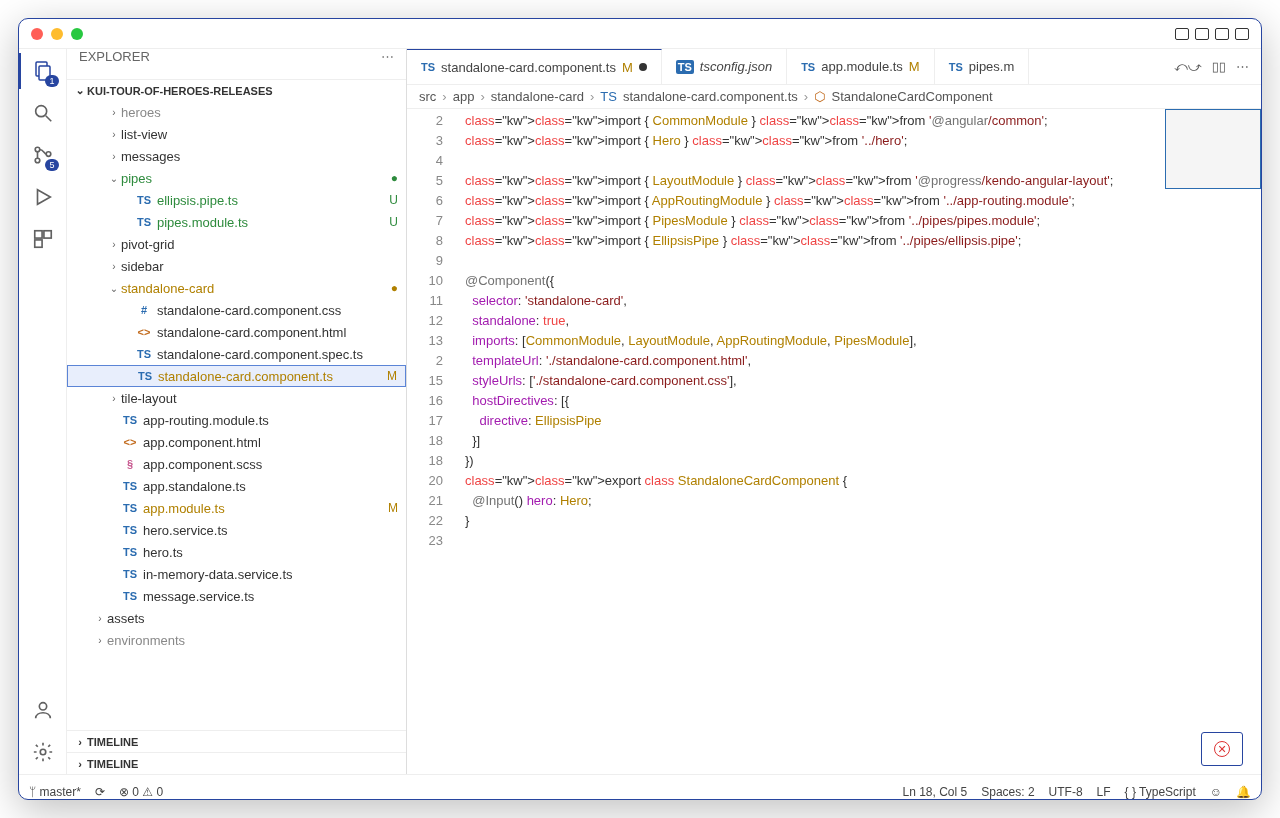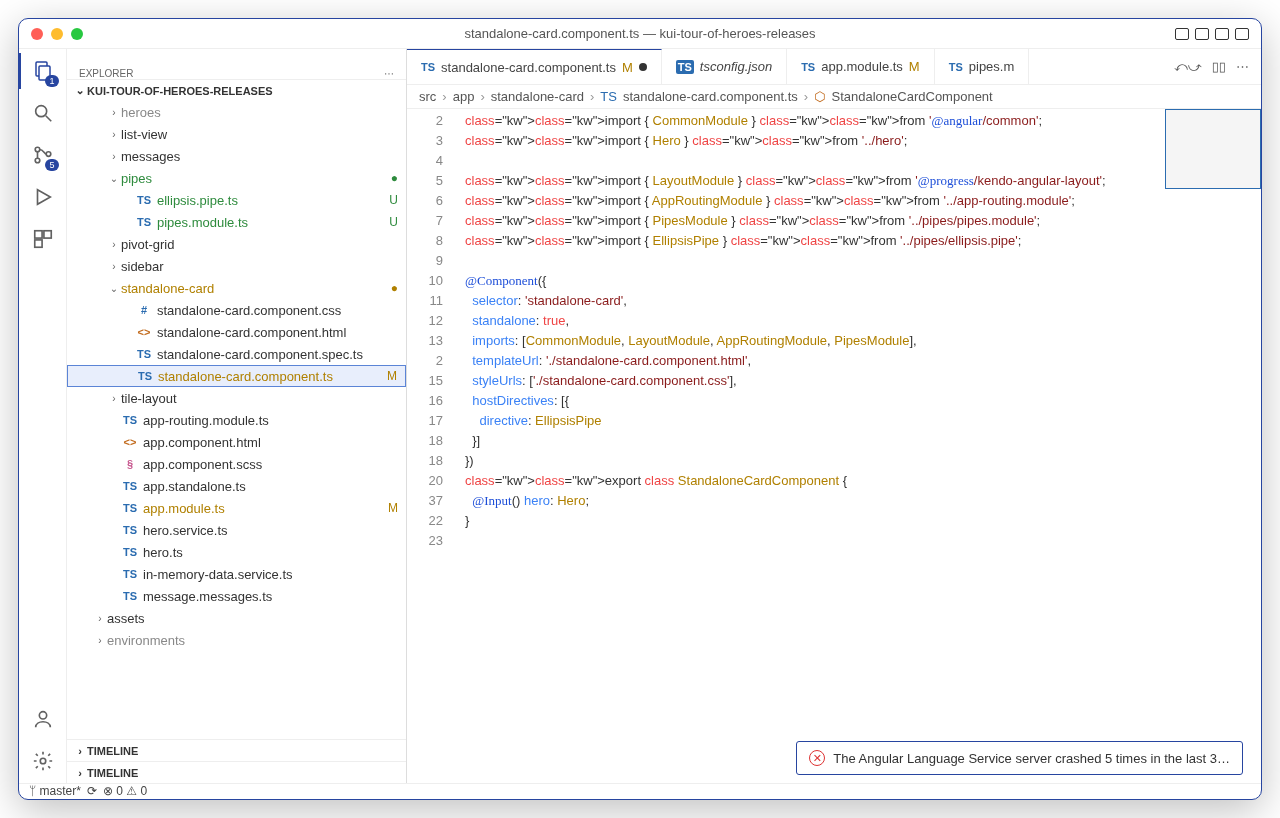--- a/index.html
+++ b/index.html
@@ -52,21 +52,21 @@
 .activitybar .icon.active::before { content: ""; position: absolute; left: -12px; top: -6px; width: 2px; height: 36px; background: #2745a0; }
 .badge { position: absolute; bottom: -4px; right: -4px; background: #2745a0; color: #fff; font-size: 9px; border-radius: 8px; padding: 1px 4px; }
 .activitybar .spacer { flex: 1; }
 
 .sidebar {
   width: 340px;
   border-right: 1px solid #ddd;
   display: flex;
   flex-direction: column;
 }
-.sidebar-header { height: 30px; display: flex; align-items: flex-end; padding: 0 12px; font-size: 10px; color: #666; text-transform: uppercase; }
+.sidebar-header { height: 30px; display: flex; align-items: flex-start; padding: 0 12px; font-size: 13px; color: #666; text-transform: uppercase; }
 .sidebar-header .dots { margin-left: auto; }
 .section-header { height: 22px; display: flex; align-items: center; padding: 0 6px; font-size: 11px; font-weight: 700; color: #333; border-top: 1px solid #eee; }
 .section-header .chev { width: 14px; display: inline-block; text-align: center; }
 .tree { flex: 1; overflow: hidden; font-size: 13px; }
 .tree-row { height: 22px; display: flex; align-items: center; padding-left: 26px; padding-right: 8px; white-space: nowrap; }
 .tree-row .tm { margin-left: auto; font-size: 12px; }
 .tree-row.folder { color: #333; }
 .tree-row.file { padding-left: 44px; color: #333; }
 .tree-row.git-new { color: #2e8b3d; }
 .tree-row.git-mod { color: #b08000; }
@@ -107,58 +107,57 @@
 .breadcrumbs .sep { color: #999; }
 .breadcrumbs .sym { color: #c26b1e; }
 
 .code-area { flex: 1; display: flex; position: relative; font-family: ui-monospace, Menlo, Consolas, monospace; }
 .gutter { width: 46px; text-align: right; padding: 2px 10px 2px 0; color: #888; font-size: 13px; line-height: 20px; }
 .gutter div { height: 20px; }
 .code-lines { flex: 1; padding: 2px 0; font-size: 13px; line-height: 20px; white-space: pre; }
 .code-lines .line { height: 20px; padding-left: 12px; } 
 .kw2 { color: #ef4444; }
 .str { color: #8a1b1b; }
-.prop { color: #3b82f6; }
+.prop { color: #a21caf; }
 .cls { color: #b08000; }
-.dec { color: #1d4ed8; font-family: Liberation Serif, serif; }
+.dec { color: #737373; }
 
 .minimap {
   position: absolute; top: 0; right: 0; width: 96px; height: 80px;
   border: 1px solid #2b6cb0; background: #f5f5f5;
 }
 
 .notif {
   position: absolute; right: 18px; bottom: 8px;
   background: #fff; border: 1px solid #2745a0; border-radius: 3px;
   padding: 8px 12px; display: flex; gap: 8px; align-items: center;
   font-size: 13px; color: #333; max-width: 500px;
 }
 .notif .erricon { color: #d33; border: 1.5px solid #d33; border-radius: 50%; width: 16px; height: 16px; display: flex; align-items: center; justify-content: center; font-size: 11px; }
 
 .statusbar {
-  height: 16px; border-top: 1px solid #eee;
-  display: flex; align-items: flex-start; font-size: 12px; color: #444;
-  padding: 0 10px; gap: 6px;
+  height: 25px; border-top: 1px solid #eee;
+  display: flex; align-items: flex-end; font-size: 12px; color: #444;
+  padding: 0 10px; gap: 14px;
 }
 .statusbar .right { margin-left: auto; display: flex; gap: 14px; margin-top: 32px; }
 
 svg { display: block; }
 </style>
 </head>
 <body>
 
 <div class="window">
 
   <div class="titlebar">
     <div class="traffic">
       <span class="tl-red"></span>
       <span class="tl-yellow"></span>
       <span class="tl-green"></span>
     </div>
-    <div class="titlebar-title">standalone-card.component.ts — kui-tour-of-heroes-releases</div>
     <div class="titlebar-right">
       <span></span>
       <span></span>
       <span></span>
       <span></span>
     </div>
   </div>
 
   <div class="main">
 
@@ -311,21 +310,21 @@
           <div class="tree-row file" style="padding-left: 54px;">
             <span class="ficon ts-icon">TS</span>
             <span>hero.ts</span>
           </div>
           <div class="tree-row file" style="padding-left: 54px;">
             <span class="ficon ts-icon">TS</span>
             <span>in-memory-data.service.ts</span>
           </div>
           <div class="tree-row file" style="padding-left: 54px;">
             <span class="ficon ts-icon">TS</span>
-            <span>message.messages.ts</span>
+            <span>message.service.ts</span>
           </div>
           <div class="tree-row folder" style="padding-left: 26px;">
             <span class="chev">›</span>
             <span>assets</span>
           </div>
           <div class="tree-row folder dim" style="padding-left: 26px;">
             <span class="chev">›</span>
             <span>environments</span>
           </div>
         </div>
@@ -395,29 +394,28 @@
             <div>11</div>
             <div>12</div>
             <div>13</div>
             <div>2</div>
             <div>15</div>
             <div>16</div>
             <div>17</div>
             <div>18</div>
             <div>18</div>
             <div>20</div>
-            <div>37</div>
+            <div>21</div>
             <div>22</div>
             <div>23</div>
           </div>
         <div class="code-lines" id="code"><div class="line"><span <span="" class="kw2">class</span>="kw"&gt;<span <span="" class="kw2">class</span>="kw"&gt;import { <span class="cls">CommonModule</span> } <span <span="" class="kw2">class</span>="kw"&gt;<span <span="" class="kw2">class</span>="kw"&gt;from <span class="str">'<span class="dec">@angular</span>/common'</span>;</div><div class="line"><span <span="" class="kw2">class</span>="kw"&gt;<span <span="" class="kw2">class</span>="kw"&gt;import { <span class="cls">Hero</span> } <span <span="" class="kw2">class</span>="kw"&gt;<span <span="" class="kw2">class</span>="kw"&gt;from <span class="str">'../hero'</span>;</div><div class="line"></div><div class="line"><span <span="" class="kw2">class</span>="kw"&gt;<span <span="" class="kw2">class</span>="kw"&gt;import { <span class="cls">LayoutModule</span> } <span <span="" class="kw2">class</span>="kw"&gt;<span <span="" class="kw2">class</span>="kw"&gt;from <span class="str">'<span class="dec">@progress</span>/kendo-angular-layout'</span>;</div><div class="line"><span <span="" class="kw2">class</span>="kw"&gt;<span <span="" class="kw2">class</span>="kw"&gt;import { <span class="cls">AppRoutingModule</span> } <span <span="" class="kw2">class</span>="kw"&gt;<span <span="" class="kw2">class</span>="kw"&gt;from <span class="str">'../app-routing.module'</span>;</div><div class="line"><span <span="" class="kw2">class</span>="kw"&gt;<span <span="" class="kw2">class</span>="kw"&gt;import { <span class="cls">PipesModule</span> } <span <span="" class="kw2">class</span>="kw"&gt;<span <span="" class="kw2">class</span>="kw"&gt;from <span class="str">'../pipes/pipes.module'</span>;</div><div class="line"><span <span="" class="kw2">class</span>="kw"&gt;<span <span="" class="kw2">class</span>="kw"&gt;import { <span class="cls">EllipsisPipe</span> } <span <span="" class="kw2">class</span>="kw"&gt;<span <span="" class="kw2">class</span>="kw"&gt;from <span class="str">'../pipes/ellipsis.pipe'</span>;</div><div class="line"></div><div class="line"><span class="dec">@Component</span>({</div><div class="line">  <span class="prop">selector</span>: <span class="str">'standalone-card'</span>,</div><div class="line">  <span class="prop">standalone</span>: <span class="kw2">true</span>,</div><div class="line">  <span class="prop">imports</span>: [<span class="cls">CommonModule</span>, <span class="cls">LayoutModule</span>, <span class="cls">AppRoutingModule</span>, <span class="cls">PipesModule</span>],</div><div class="line">  <span class="prop">templateUrl</span>: <span class="str">'./standalone-card.component.html'</span>,</div><div class="line">  <span class="prop">styleUrls</span>: [<span class="str">'./standalone-card.component.css'</span>],</div><div class="line">  <span class="prop">hostDirectives</span>: [{</div><div class="line">    <span class="prop">directive</span>: <span class="cls">EllipsisPipe</span></div><div class="line">  }]</div><div class="line">})</div><div class="line"><span <span="" class="kw2">class</span>="kw"&gt;<span <span="" class="kw2">class</span>="kw"&gt;export <span class="kw2">class</span> <span class="cls">StandaloneCardComponent</span> {</div><div class="line">  <span class="dec">@Input</span>() <span class="prop">hero</span>: <span class="cls">Hero</span>;</div><div class="line">}</div><div class="line"></div></div>
         <div class="minimap"></div>
         <div class="notif">
           <span class="erricon">✕</span>
-          <span>The Angular Language Service server crashed 5 times in the last 3…</span>
         </div>
       </div>
     </div>
 
   </div>
 
   <div class="statusbar">
     <span>ᛘ <span>master*</span></span>
     <span>⟳</span>
     <span>⊗ 0 ⚠ 0</span>

